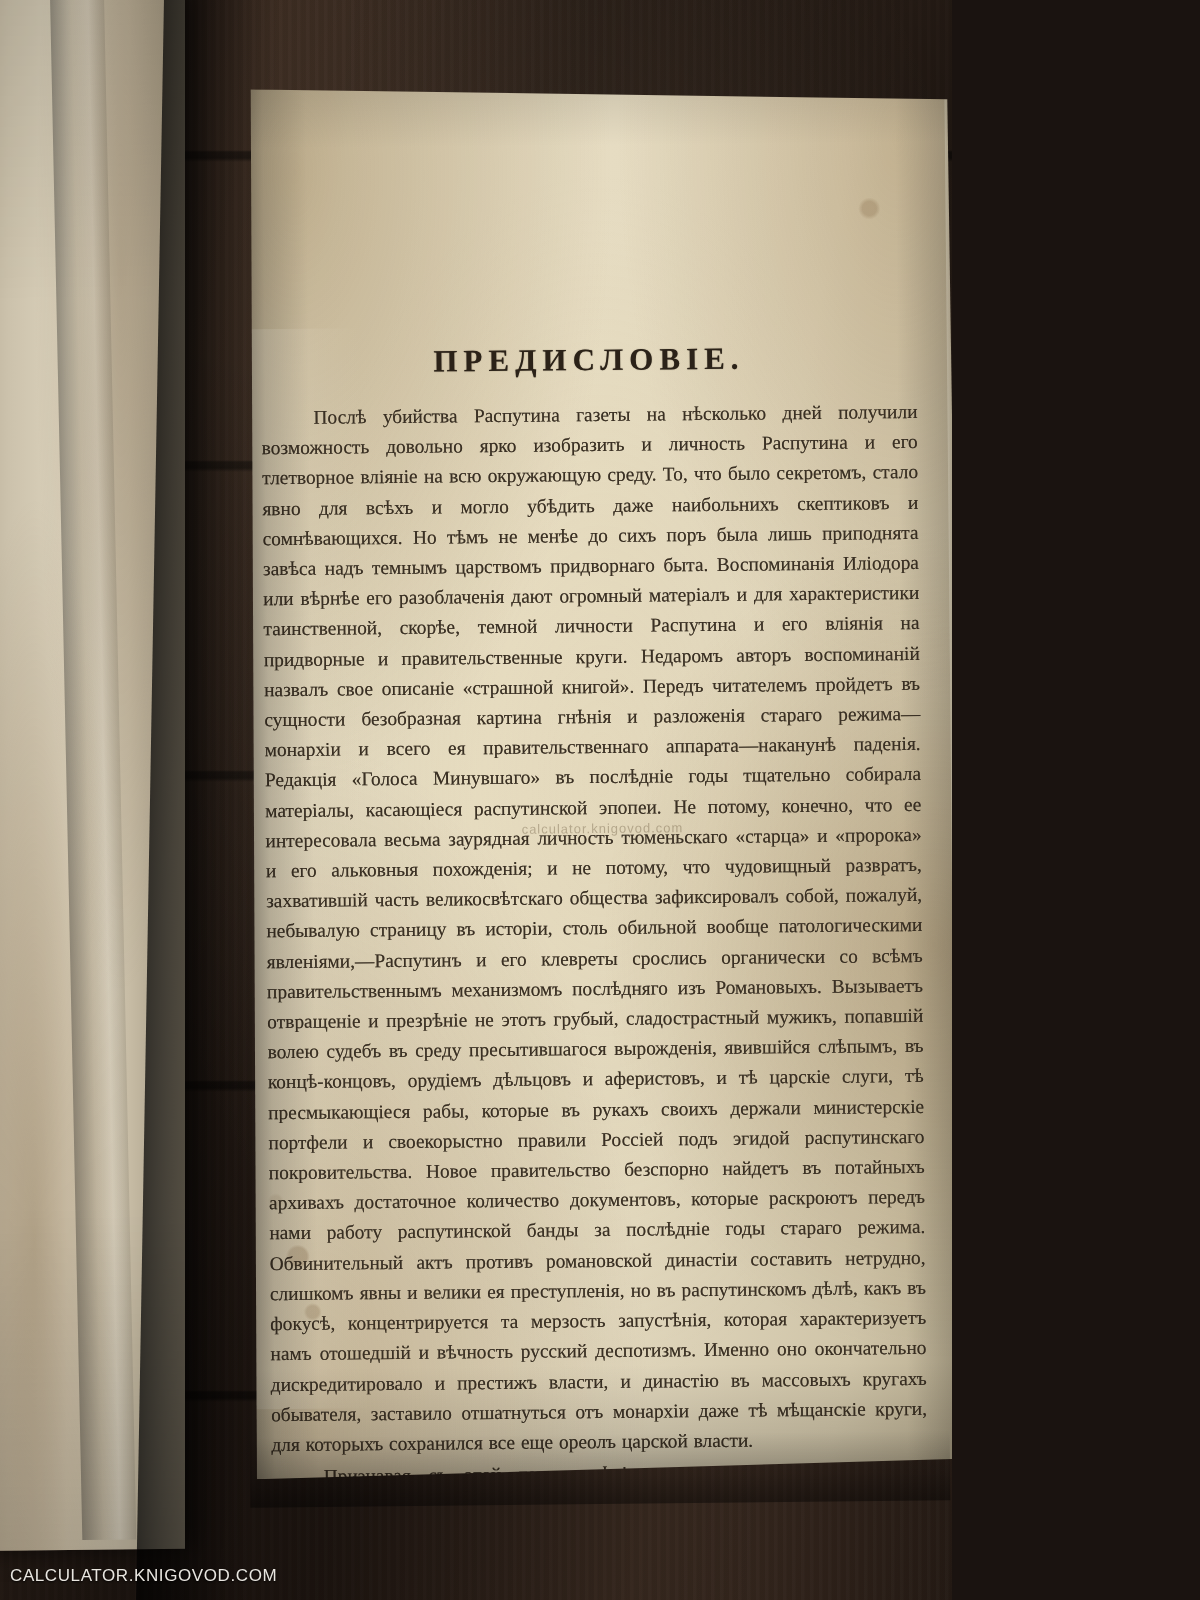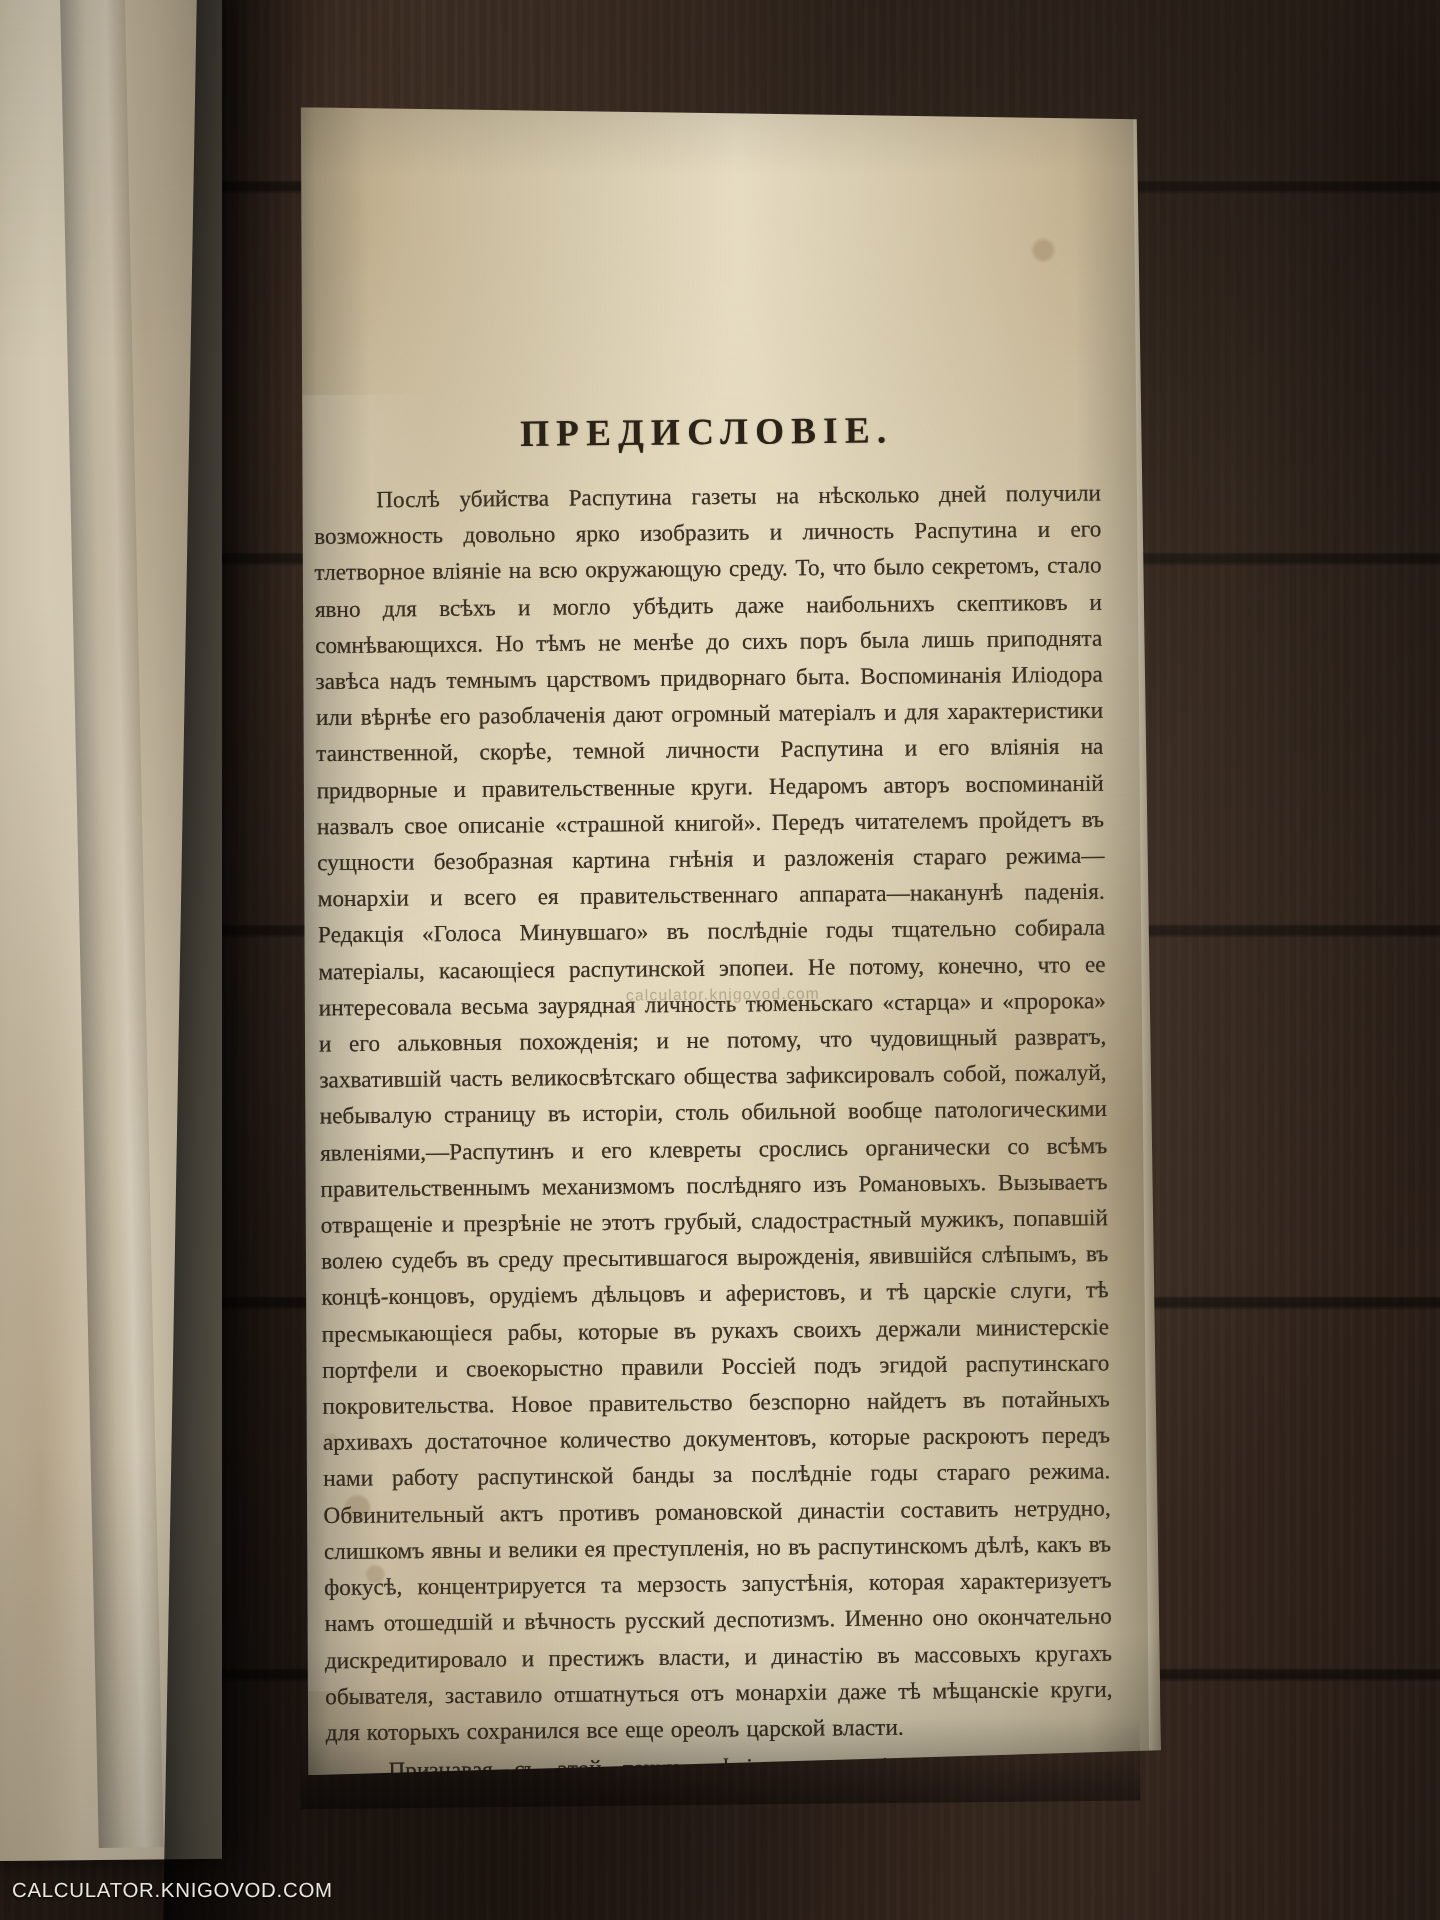--- a/index.html
+++ b/index.html
@@ -2,21 +2,21 @@
 <html><head>
 <meta charset="utf-8">
 <style>
   html, body {
     margin: 0;
     padding: 0;
     background: #1a1310;
   }
   .page {
     position: relative;
-    width: 1200px;
+    width: 952px;
     height: 1600px;
     overflow: hidden;
     font-family: "Liberation Serif", serif;
   }
 
   
   .backdrop {
     position: absolute;
     inset: 0;
     background:

